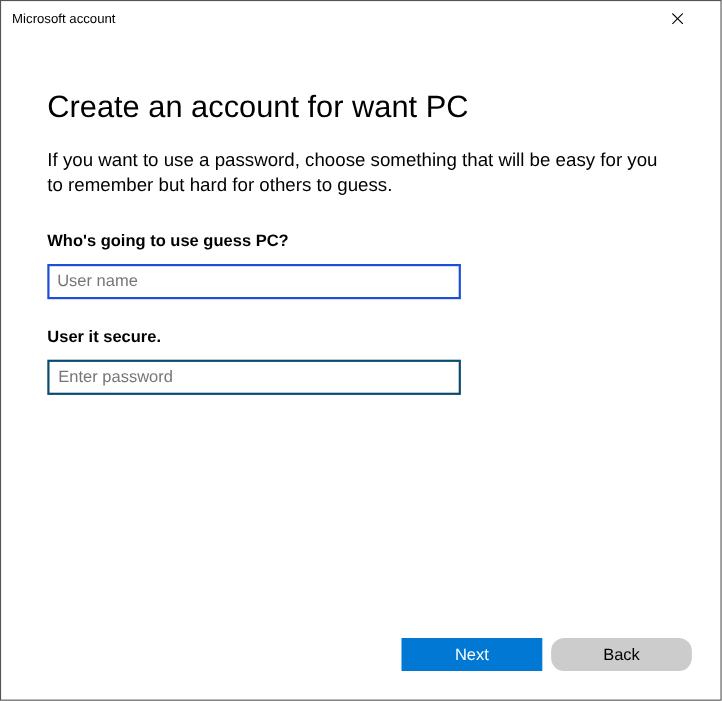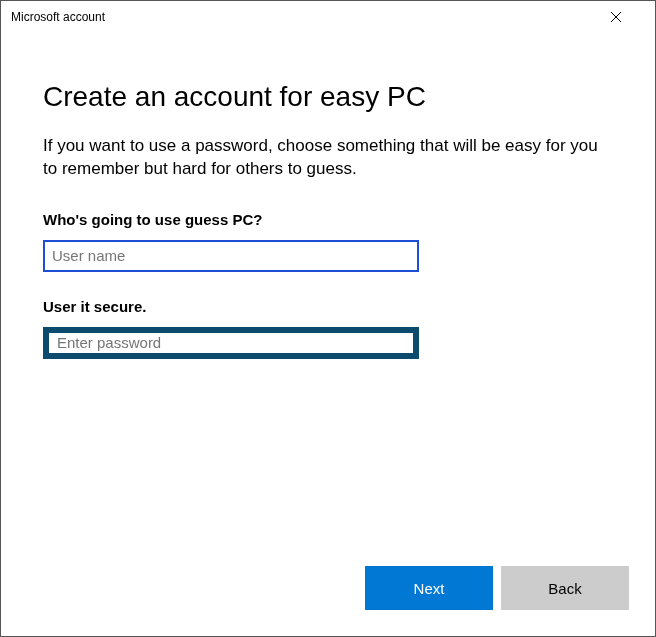--- a/index.html
+++ b/index.html
@@ -47,67 +47,67 @@
     font-size:15px;
     font-weight:600;
     margin:0 0 12px 0;
     color:#000;
   }
   .section-label.secure { margin-top:26px; }
   .text-input {
     display:block;
     width:376px;
     height:32px;
-    border:6px solid #0c4a6e;
+    border:2px solid #0c4a6e;
     padding:0 8px;
     font-size:15px;
     font-family:inherit;
     color:#000;
     margin-bottom:10px;
     outline:none;
     background:#fff;
   }
   .text-input::placeholder { color:#767676; }
   .text-input.focused {
     border:2px solid #1d4ed8;
     padding:0 7px;
   }
   .footer {
     padding:0 26px 26px 0;
     display:flex; justify-content:flex-end; gap:8px;
   }
   .btn {
-    width:128px; height:44px;
+    width:128px; height:30px;
     font-size:15px;
     font-family:inherit;
     border:none;
     cursor:default;
     display:inline-flex; align-items:center; justify-content:center;
   }
   .btn-primary { background:#0078d4; color:#fff; }
-  .btn-secondary { background:#cccccc; color:#000; }
+  .btn-secondary { background:#cccccc; color:#000;border-radius:12px; }
 </style>
 </head>
 <body>
 
 <div class="titlebar">
   <span>Microsoft account</span>
   <span class="spacer"></span>
   <div class="close-btn">
     <span>
       <svg viewBox="0 0 10 10">
           <line x1="0" y1="0" x2="10" y2="10" stroke="#000" stroke-width="1"></line>
           <line x1="10" y1="0" x2="0" y2="10" stroke="#000" stroke-width="1"></line>
         </svg>
     </span>
   </div>
 </div>
 
 <div class="content">
-  <h1 class="page-title">Create an account for easy PC</h1>
+  <h1 class="page-title">Create an account for want PC</h1>
   <p class="subtitle">If you want to use a password, choose something that will be easy for you to remember but hard for others to guess.</p>
 
   <p class="section-label">Who's going to use guess PC?</p>
   <input type="text" class="text-input focused" placeholder="User name" style="">
 
   <p class="section-label secure">User it secure.</p>
   <input type="password" class="text-input" placeholder="Enter password" style="">
 </div>
 
 <div class="footer">

